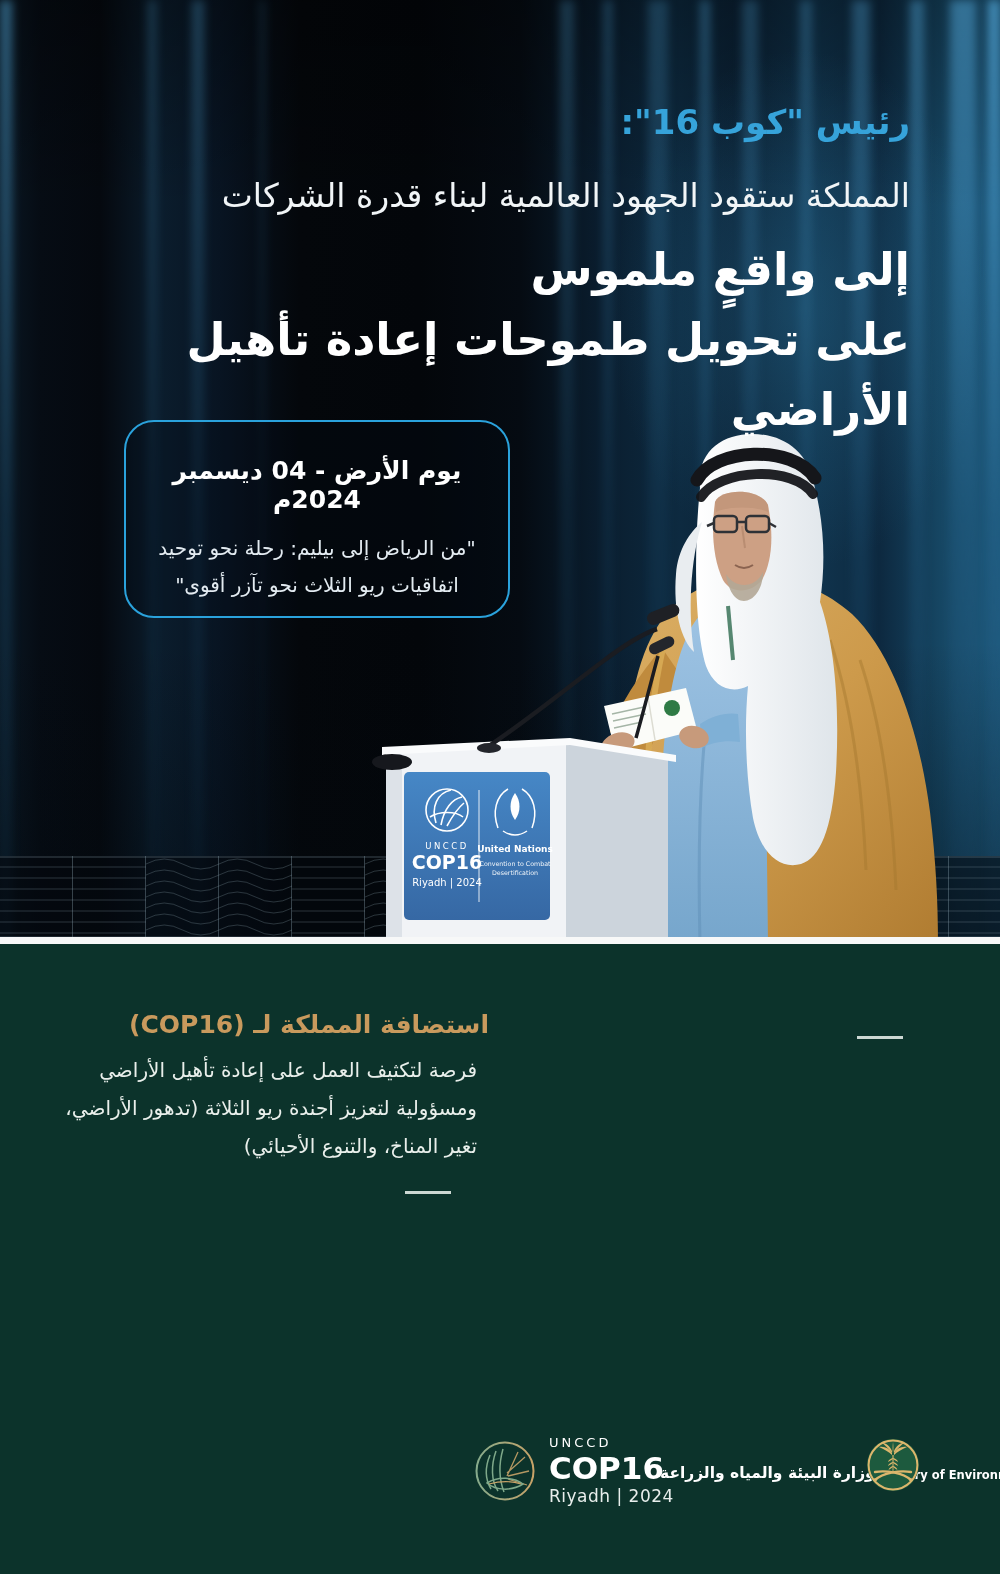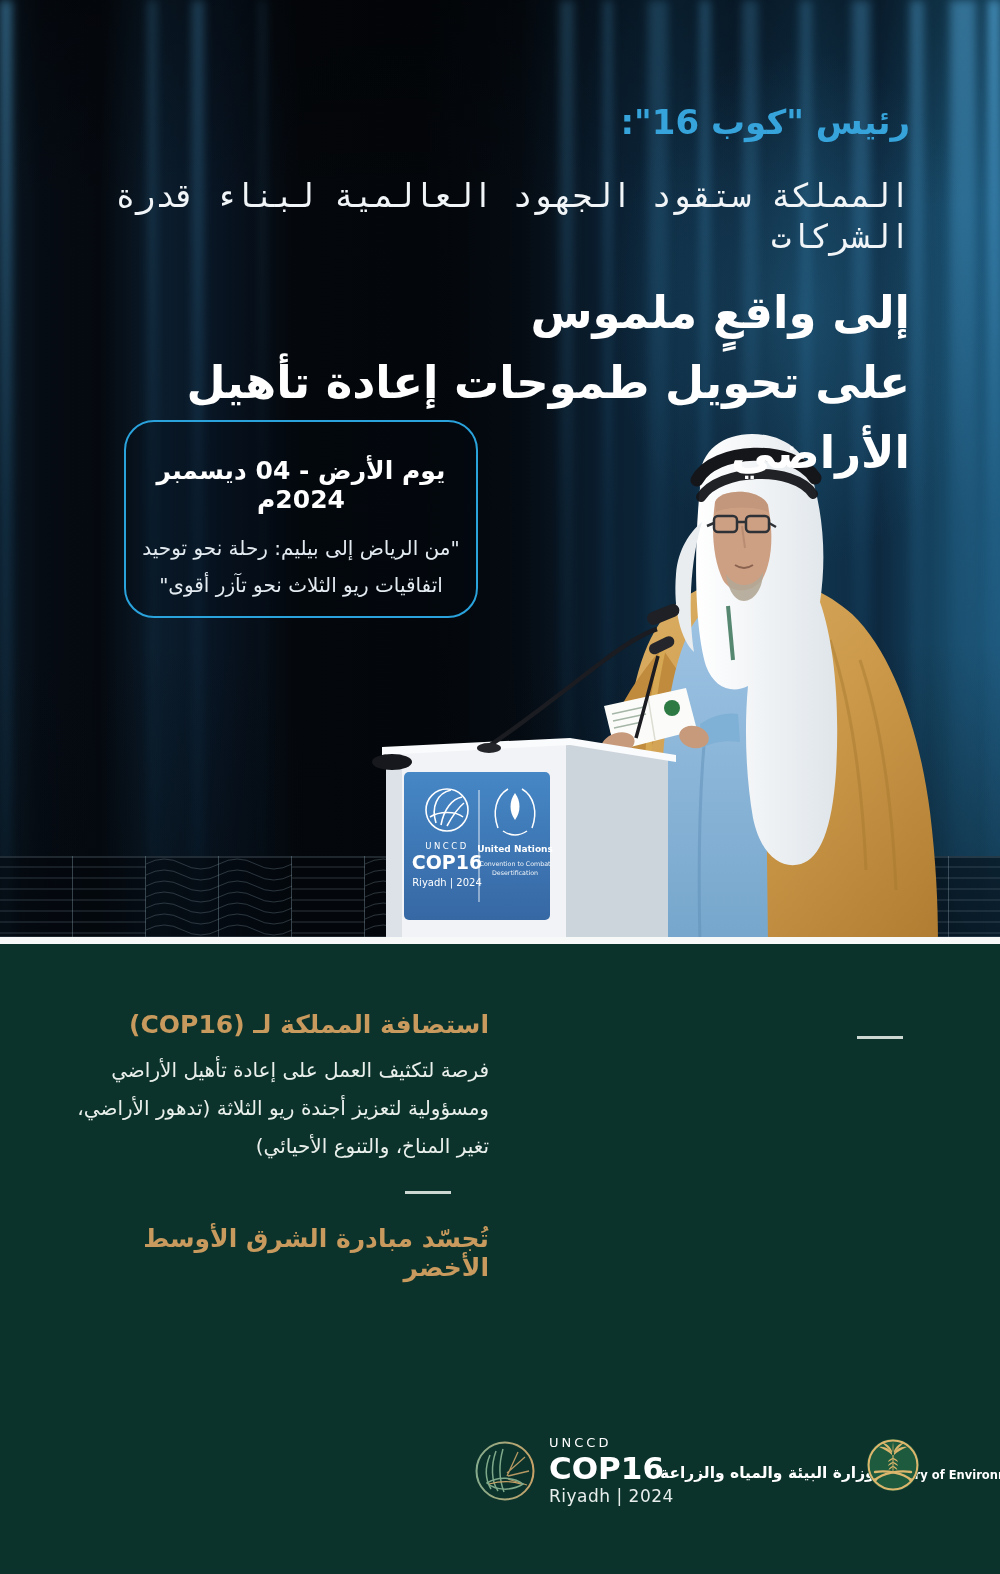--- a/index.html
+++ b/index.html
@@ -12,34 +12,34 @@
       linear-gradient(90deg,#0a1824 0%,#060c14 4%,#05090f 10%,#0b1d2d 16%,#081422 22%,
         #04070b 30%,#03060a 42%,#050b12 52%,#0a1d2e 60%,#0d2a40 68%,#0b2236 74%,
         #10334c 82%,#0d2940 88%,#164663 94%,#1e5a7e 100%);}
   .streak{position:absolute;top:0;height:944px;filter:blur(5px);
     background:linear-gradient(180deg,rgba(84,170,220,.85),rgba(38,100,140,.5) 55%,rgba(18,55,82,.28));}
   .glow{position:absolute;left:610px;top:50px;width:380px;height:520px;
     background:radial-gradient(closest-side,rgba(42,112,150,.38),rgba(0,0,0,0));}
   .scene,.backdrop{position:absolute;left:0;top:0;}
   .headline{position:absolute;top:102px;right:90px;left:60px;text-align:right;direction:rtl;z-index:5;}
   .kicker{font-size:34px;font-weight:bold;color:#36a3da;margin:0 0 34px 0;}
-  .hl{font-size:33px;color:#f1f5f7;margin:0 0 20px 0;font-family:Liberation Mono, monospace;}
+  .hl{font-size:33px;color:#f1f5f7;margin:0 0 20px 0;}
   .emph{font-size:45px;font-weight:bold;color:#ffffff;line-height:70px;margin:0;}
-  .event-box{position:absolute;left:124px;top:420px;width:354px;height:198px;z-index:5;
+  .event-box{position:absolute;left:124px;top:420px;width:386px;height:198px;z-index:5;
     border:2.5px solid #2aa2dc;border-radius:30px;background:rgba(3,12,20,.28);
     direction:rtl;text-align:center;box-sizing:border-box;padding:34px 14px 0 14px;}
   .event-date{font-size:25px;font-weight:bold;color:#ffffff;margin:0;}
   .event-quote{font-size:20px;color:#e3ebf1;line-height:37px;margin:16px 0 0 0;}
   .white-strip{position:absolute;top:937px;left:0;width:1000px;height:7px;background:#f7f8f8;z-index:6;}
   
   .info{position:absolute;top:944px;left:0;right:0;bottom:0;background:#0c332b;z-index:4;}
   .info-grid{display:grid;grid-template-columns:452px 436px;justify-content:space-between;
     direction:rtl;padding:66px 59px 0 55px;}
   .block h3{font-size:25px;font-weight:bold;color:#c99a5d;margin:0 0 12px 0;text-align:right;}
-  .block p{font-size:20px;color:#e9efeb;line-height:38px;margin:0;text-align:right;}
+  .block p{font-size:20px;color:#e9efeb;line-height:38px;margin:12px;text-align:right;}
   .sep{width:46px;height:3px;background:#cdd8d3;margin:26px 38px 30px 0;}
   
   .unccd-lockup{position:absolute;left:474px;top:1436px;display:flex;align-items:center;gap:13px;z-index:7;}
   .unccd-text{display:flex;flex-direction:column;line-height:1;color:#fff;}
   .unccd-org{font-size:13px;letter-spacing:3px;margin-bottom:4px;}
   .unccd-event{font-size:31px;font-weight:bold;margin-bottom:4px;}
   .unccd-city{font-size:17px;color:#e8eeec;letter-spacing:.5px;}
   .ministry-lockup{position:absolute;right:80px;top:1438px;display:flex;align-items:center;z-index:7;}
   .ministry-text{display:flex;flex-direction:row;align-items:flex-end;width:192px;}
   .min-ar{font-size:15.5px;font-weight:bold;color:#fff;direction:rtl;white-space:nowrap;}
@@ -215,21 +215,20 @@
         <div class="block">
         </div>
       </div>
       <div class="col">
         <div class="block">
           <h3>استضافة المملكة لـ (COP16)</h3>
           <p>فرصة لتكثيف العمل على إعادة تأهيل الأراضي ومسؤولية لتعزيز أجندة ريو الثلاثة (تدهور الأراضي، تغير المناخ، والتنوع الأحيائي)</p>
         </div>
         <div class="sep"></div>
         <div class="block">
-          <h3>تُجسّد مبادرة الشرق الأوسط الأخضر</h3>
         </div>
       </div>
     </div>
   </div>
 
   <div class="unccd-lockup">
     <svg width="62" height="62" viewBox="0 0 62 62">
       <defs>
         <linearGradient id="gRing" x1="0" y1="0" x2="1" y2="0">
           <stop offset="0" stop-color="#86ab8c"></stop>

